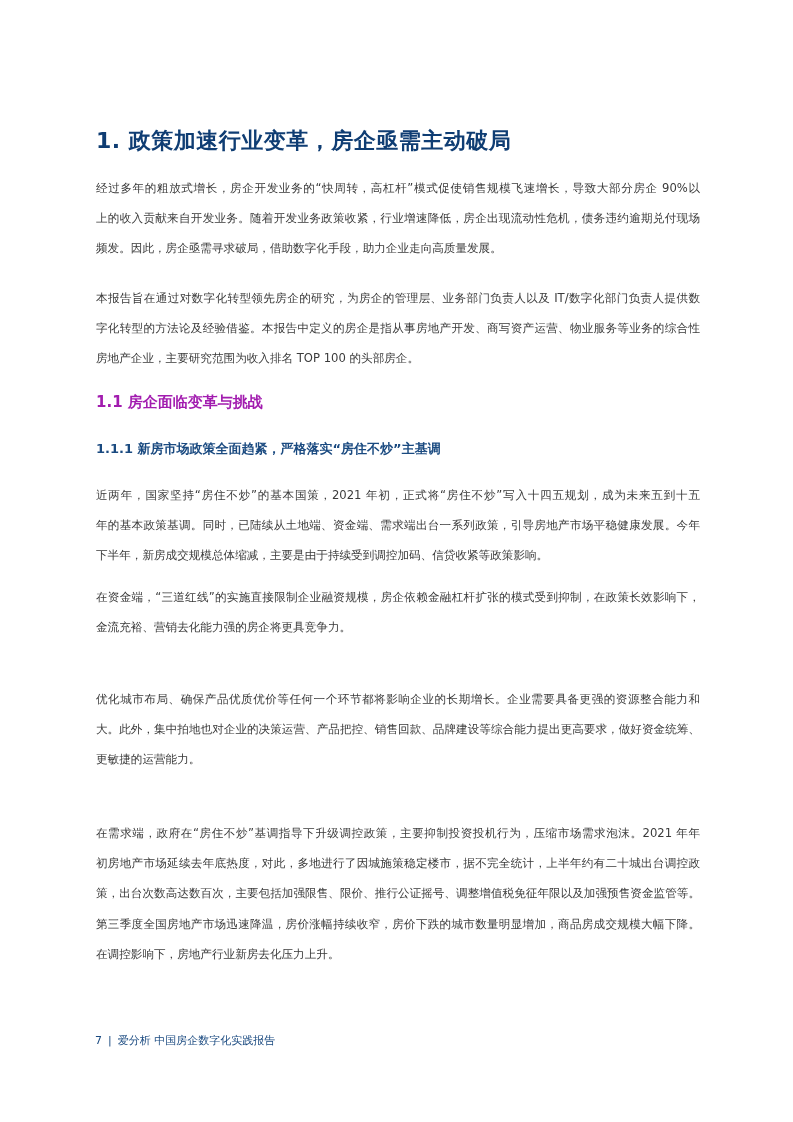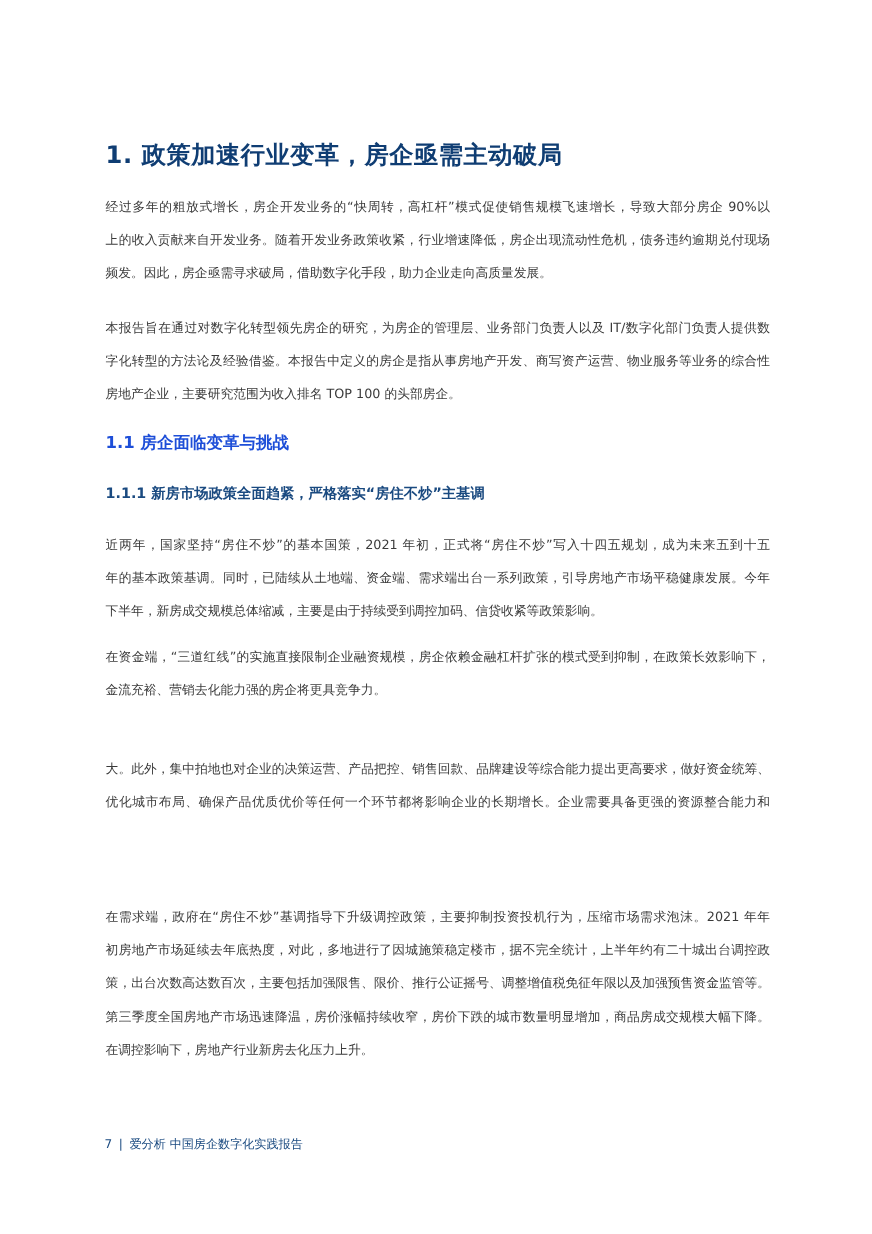--- a/index.html
+++ b/index.html
@@ -16,21 +16,21 @@
   }
   .para {
     position: absolute; left: 96px; width: 604px;
     font-size: 11.6px; line-height: 30.2px; color: #3a3a3a;
     text-align: justify;
   }
   .para span.line { display: block; white-space: nowrap; text-align-last: justify; }
   .para span.line.last { text-align-last: left; }
   .h2 {
     position: absolute; left: 96px; top: 393px;
-    font-size: 15px; font-weight: bold; color: #1d4ed8; white-space: nowrap;
+    font-size: 15px; font-weight: bold; color: #a21caf; white-space: nowrap;
   }
   .h3 {
     position: absolute; left: 96px; top: 440px;
     font-size: 13px; font-weight: bold; color: #1a4a80; white-space: nowrap; text-align: right;
   }
   .footer {
     position: absolute; left: 95px; top: 1033px;
     font-size: 11px; color: #1a4a80; white-space: nowrap;
   }
   .footer .sep { margin: 0 6px; }
@@ -63,22 +63,23 @@
     <span class="line">年的基本政策基调。同时，已陆续从土地端、资金端、需求端出台一系列政策，引导房地产市场平稳健康发展。今年</span>
     <span class="line last">下半年，新房成交规模总体缩减，主要是由于持续受到调控加码、信贷收紧等政策影响。</span>
   </div>
 
   <div class="para" style="top:582px;">
     <span class="line">在资金端，“三道红线”的实施直接限制企业融资规模，房企依赖金融杠杆扩张的模式受到抑制，在政策长效影响下，</span>
     <span class="line last">金流充裕、营销去化能力强的房企将更具竞争力。</span>
   </div>
 
   <div class="para" style="top:684px;">
+    <span class="line">优化城市布局、确保产品优质优价等任何一个环节都将影响企业的长期增长。企业需要具备更强的资源整合能力和</span>
     <span class="line">大。此外，集中拍地也对企业的决策运营、产品把控、销售回款、品牌建设等综合能力提出更高要求，做好资金统筹、</span>
-    <span class="line">优化城市布局、确保产品优质优价等任何一个环节都将影响企业的长期增长。企业需要具备更强的资源整合能力和</span>
+    <span class="line last">更敏捷的运营能力。</span>
   </div>
 
   <div class="para" style="top:818px;">
     <span class="line">在需求端，政府在“房住不炒”基调指导下升级调控政策，主要抑制投资投机行为，压缩市场需求泡沫。2021 年年</span>
     <span class="line">初房地产市场延续去年底热度，对此，多地进行了因城施策稳定楼市，据不完全统计，上半年约有二十城出台调控政</span>
     <span class="line">策，出台次数高达数百次，主要包括加强限售、限价、推行公证摇号、调整增值税免征年限以及加强预售资金监管等。</span>
     <span class="line">第三季度全国房地产市场迅速降温，房价涨幅持续收窄，房价下跌的城市数量明显增加，商品房成交规模大幅下降。</span>
     <span class="line last">在调控影响下，房地产行业新房去化压力上升。</span>
   </div>
 

